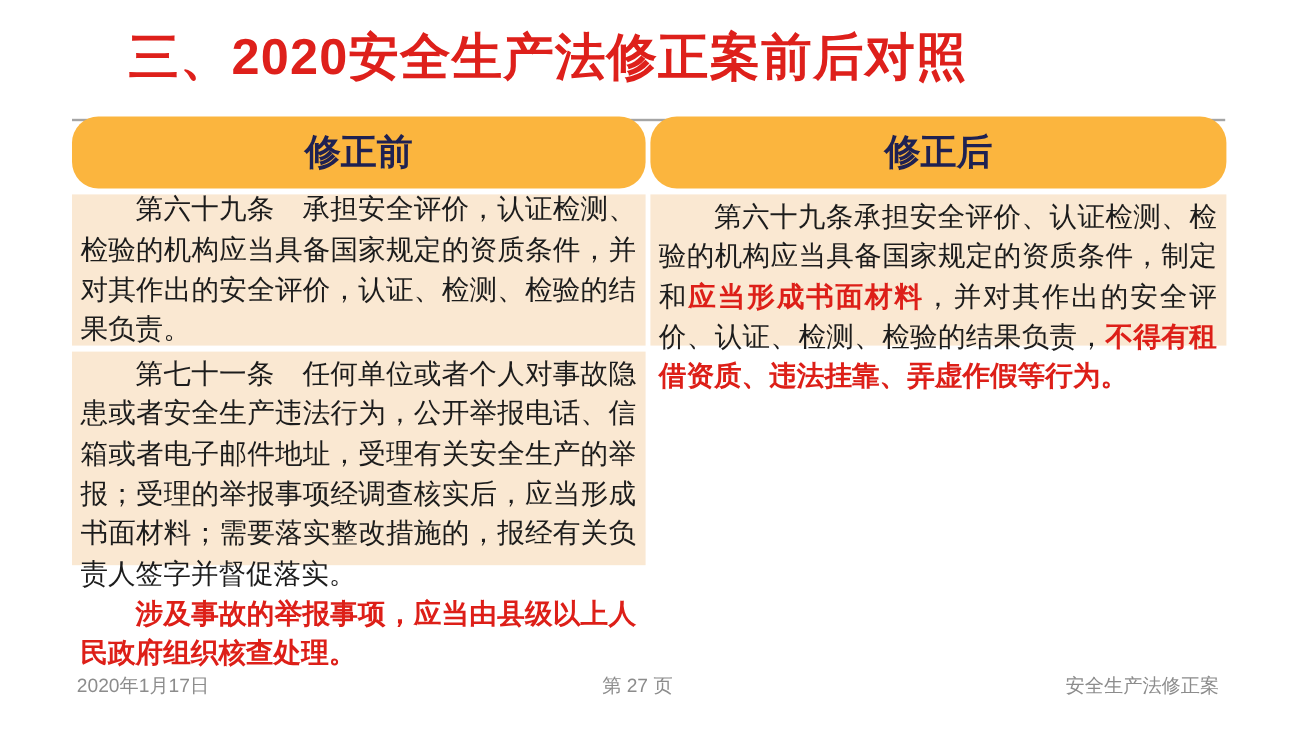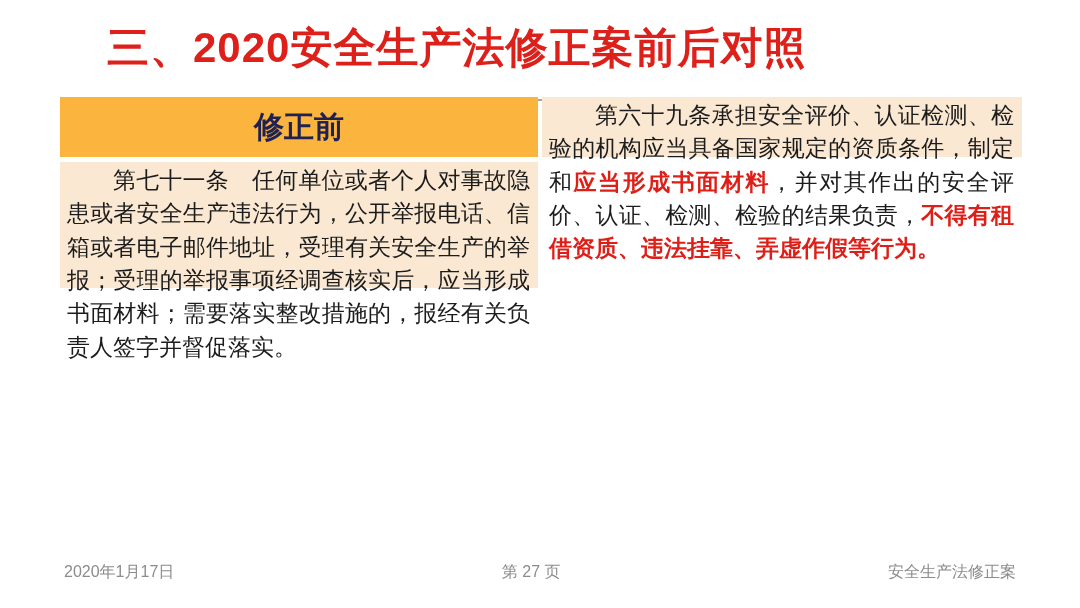--- a/index.html
+++ b/index.html
@@ -45,20 +45,21 @@
     row-gap: 5px;
   }
   .th {
     background: var(--header-bg, #FBB53E);
     color: var(--header-text, #1E2152);
     font-weight: bold;
     font-size: 30px;
     display: flex;
     align-items: center;
     justify-content: center;
+    border-radius: 22px;
   }
   .td {
     background: var(--cell-bg, #FAE8D2);
     color: var(--body-text, #1C1C1C);
     font-size: 23px;
     line-height: 1.45;
     padding: 2px 8px 2px 7px;
     box-sizing: border-box;
   }
   .td.v-center {
@@ -89,27 +90,32 @@
 </style>
 </head>
 <body>
 
 <div class="page-title">三、2020安全生产法修正案前后对照</div>
 
 <hr class="title-rule">
 
 <div class="cmp-table">
   <div class="th">修正前</div>
+  <div class="th">修正后</div>
 
+  <div class="td v-center">
+      <p class="para"><span>第六十九条　承担安全评价，认证检测、检验的机构应当具备国家规定的资质条件，并对其作出的安全评价，认证、检测、检验的结果负责。</span></p>
+    </div>
   <div class="td">
       <p class="para"><span>第六十九条承担安全评价、认证检测、检验的机构应当具备国家规定的资质条件，制定和</span><span class="em">应当形成书面材料</span><span>，并对其作出的安全评价、认证、检测、检验的结果负责，</span><span class="em">不得有租借资质、违法挂靠、弄虚作假等行为。</span></p>
     </div>
 
   <div class="td">
       <p class="para"><span>第七十一条　任何单位或者个人对事故隐患或者安全生产违法行为，公开举报电话、信箱或者电子邮件地址，受理有关安全生产的举报；受理的举报事项经调查核实后，应当形成书面材料；需要落实整改措施的，报经有关负责人签字并督促落实。</span></p>
+      <p class="para"><span class="em">涉及事故的举报事项，应当由县级以上人民政府组织核查处理。</span></p>
     </div>
 </div>
 
 <div class="footer">
   <span>2020年1月17日</span>
   <span>第 27 页</span>
   <span>安全生产法修正案</span>
 </div>
 
 </body></html>

